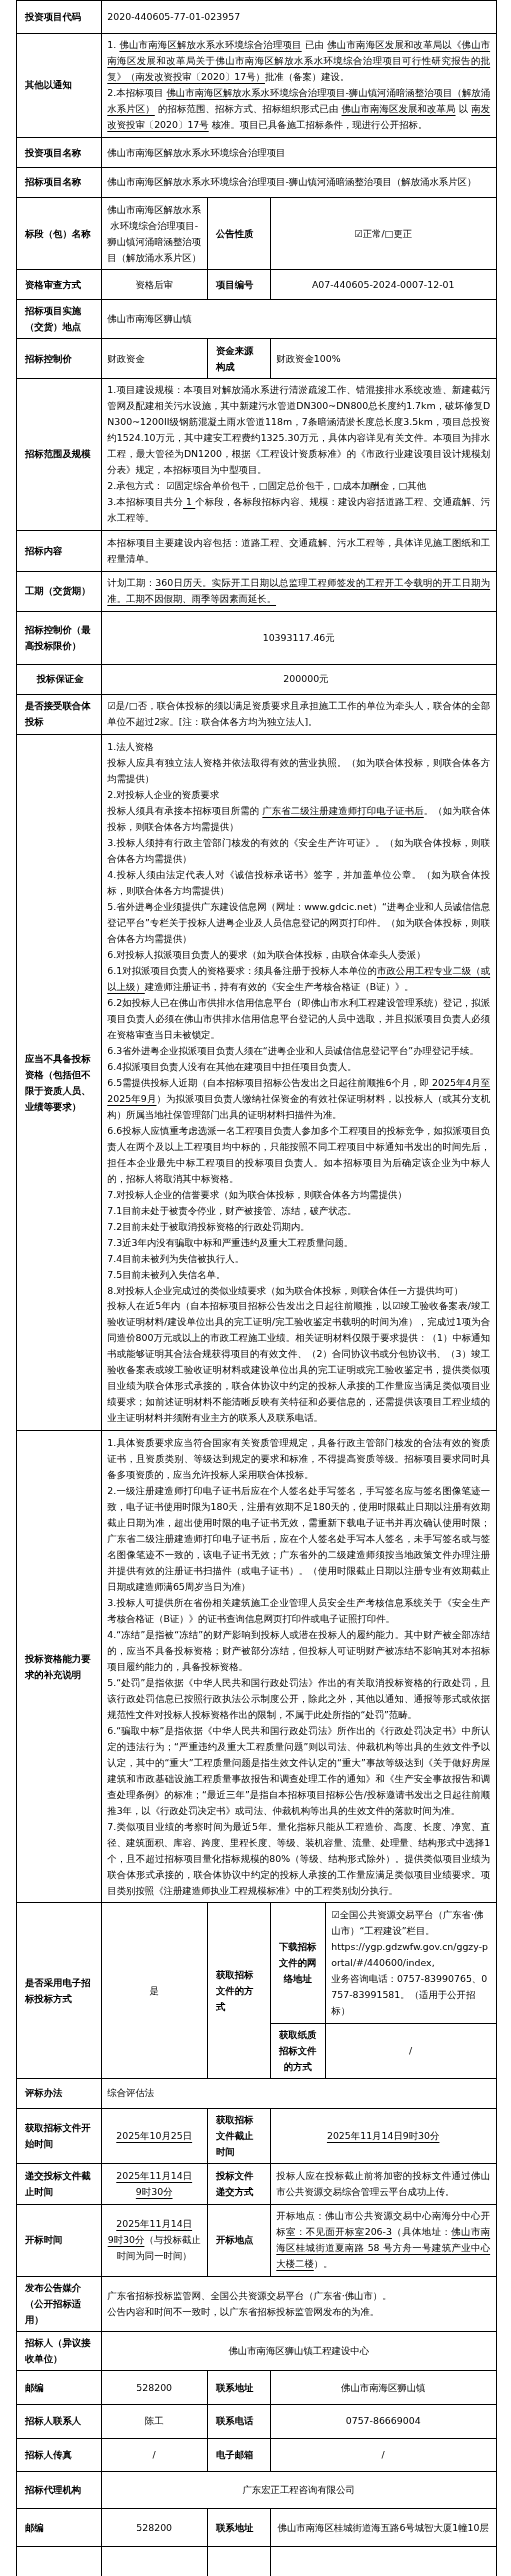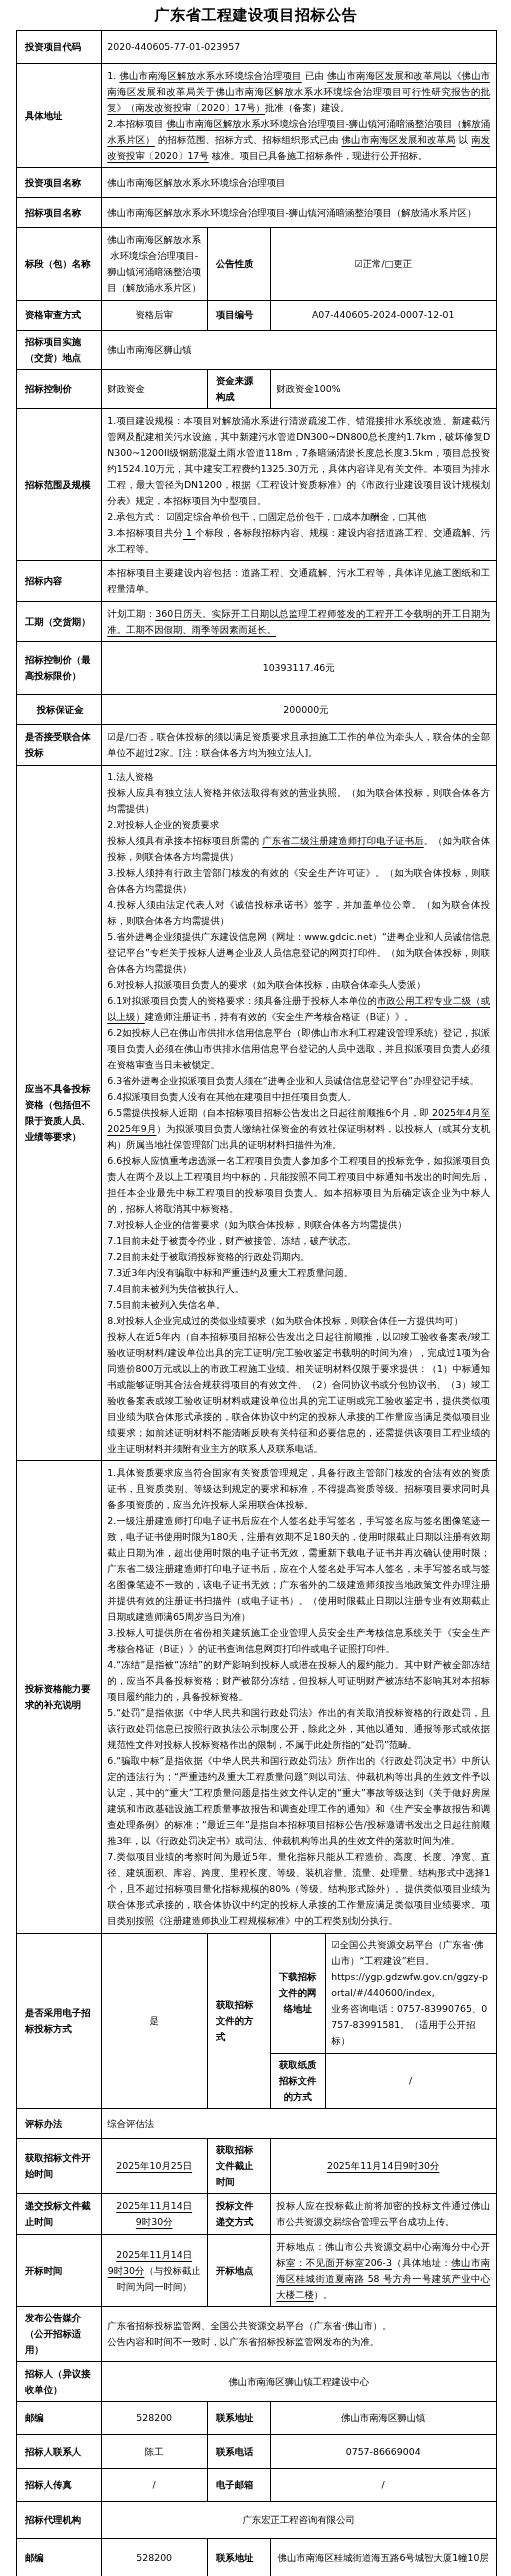--- a/index.html
+++ b/index.html
@@ -60,41 +60,40 @@
   [data-row="tenderer-contact"] td,
   [data-row="tenderer-fax"] td{height:25px;}
   [data-row="agency-postcode"] td{height:30px;}
   [data-row="agency-contact"] td,
   [data-row="agency-fax"] td{height:24px;}
 </style>
 </head>
 <body>
 
 <div class="page">
-  <div class="doc-title">广东省工程建设项目招标公告</div>
   <table class="announcement">
     <colgroup>
       <col class="cA">
         <col class="cB">
         <col class="cC">
         <col class="cD">
         <col class="cE">
     </colgroup>
     <tbody>
         <tr data-row="project-code">
           <td class="label">
             <div class="para"><span>投资项目代码</span></div>
           </td>
           <td class="value al-left" colspan="4">
             <div class="para"><span>2020-440605-77-01-023957</span></div>
           </td>
         </tr>
         <tr data-row="tender-conditions">
           <td class="label">
-            <div class="para"><span>具体地址</span></div>
+            <div class="para"><span>其他以通知</span></div>
           </td>
           <td class="value al-just" colspan="4">
             <div class="para"><span>1. </span><span class="u">佛山市南海区解放水系水环境综合治理项目</span><span> 已由 </span><span class="u">佛山市南海区发展和改革局以《佛山市南海区发展和改革局关于佛山市南海区解放水系水环境综合治理项目可行性研究报告的批复》（南发改资投审〔2020〕17号）</span><span>批准（备案）建设。</span></div>
             <div class="para"><span>2.本招标项目 </span><span class="u">佛山市南海区解放水系水环境综合治理项目-狮山镇河涌暗涵整治项目（解放涌水系片区）</span><span> 的招标范围、招标方式、招标组织形式已由 </span><span class="u">佛山市南海区发展和改革局</span><span> 以 </span><span class="u">南发改资投审〔2020〕17号</span><span> 核准。项目已具备施工招标条件，现进行公开招标。</span></div>
           </td>
         </tr>
         <tr data-row="investment-project-name">
           <td class="label">
             <div class="para"><span>投资项目名称</span></div>
           </td>

